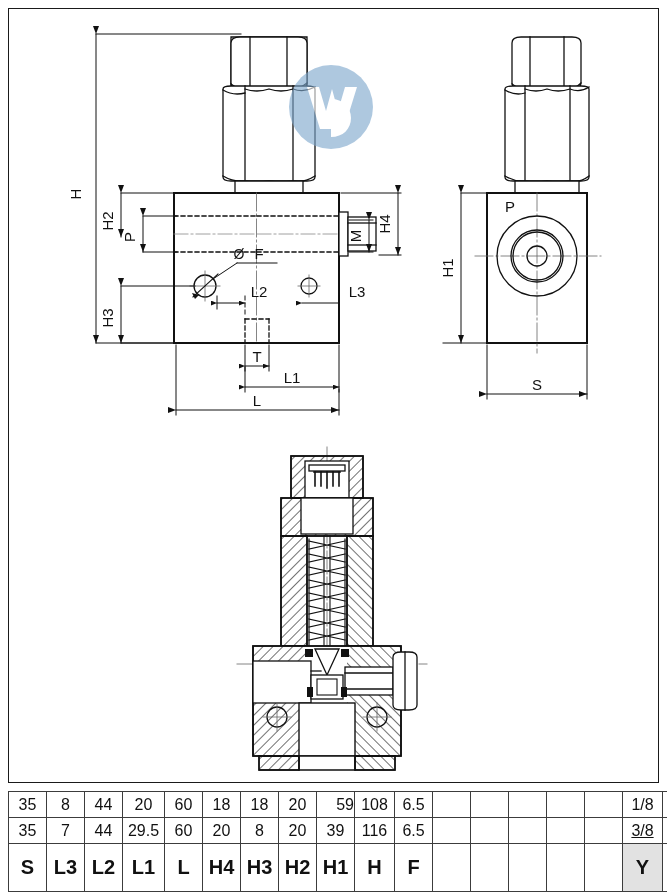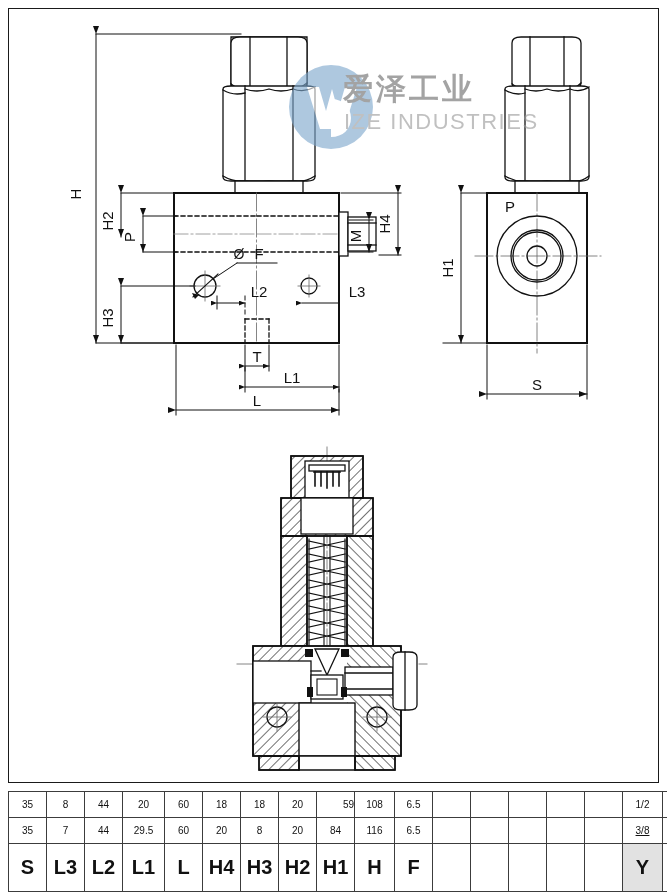--- a/index.html
+++ b/index.html
@@ -62,21 +62,21 @@
   #data-table td {
     border: 1.2px solid #3c3c3c;
     text-align: center;
     vertical-align: middle;
     font-family: "Liberation Sans", sans-serif;
     color: #111;
     padding: 0;
   }
   #data-table tr.value-row td {
     height: 26px;
-    font-size: 10px;
+    font-size: 16px;
   }
   #data-table tr.header-row td {
     height: 48px;
     font-size: 20px;
     font-weight: bold;
   }
   td.hl { background: #e2e2e2; }
 </style>
 </head>
 <body>
@@ -372,22 +372,20 @@
       </g>
     </svg>
 
     <div id="watermark">
       <svg id="wm-mark" width="88" height="92" viewBox="0 0 88 92">
         <circle cx="44" cy="46" r="42" fill="#7da7cd"></circle>
         <path d="M20,26 h12 l7,24 l6,-22 l6,22 l7,-24 h12 l-13,42 h-11 l-1,-4 l-1,4 h-11 z" fill="#ffffff"></path>
         <path d="M44,38 C56,38 64,46 64,57 C64,68 56,76 44,76 L44,64 C50,64 53,61 53,57
                  C53,53 50,50 44,50 z" fill="#ffffff"></path>
       </svg>
-      <div id="wm-cn">爱泽工业</div>
-      <div id="wm-en">IZE INDUSTRIES</div>
     </div>
   </div>
 
   <table id="data-table">
     <tbody id="table-body">
         <tr class="value-row">
           <td style="width: 38px;">35</td>
           <td style="width: 38px;">8</td>
           <td style="width: 38px;">44</td>
           <td style="width: 42px;">20</td>
@@ -396,33 +394,33 @@
           <td style="width: 38px;">18</td>
           <td style="width: 38px;">20</td>
           <td style="width: 38px; text-align: right;">59</td>
           <td style="width: 40px;">108</td>
           <td style="width: 38px;">6.5</td>
           <td style="width: 38px;"></td>
           <td style="width: 38px;"></td>
           <td style="width: 38px;"></td>
           <td style="width: 38px;"></td>
           <td style="width: 38px;"></td>
-          <td style="width: 40px;">1/2</td>
+          <td style="width: 40px;">1/8</td>
           <td style="width: 46px;">0.62</td>
         </tr>
         <tr class="value-row">
           <td style="width: 38px;">35</td>
           <td style="width: 38px;">7</td>
           <td style="width: 38px;">44</td>
           <td style="width: 42px;">29.5</td>
           <td style="width: 38px;">60</td>
           <td style="width: 38px;">20</td>
           <td style="width: 38px;">8</td>
           <td style="width: 38px;">20</td>
-          <td style="width: 38px;">84</td>
+          <td style="width: 38px;">39</td>
           <td style="width: 40px;">116</td>
           <td style="width: 38px;">6.5</td>
           <td style="width: 38px;"></td>
           <td style="width: 38px;"></td>
           <td style="width: 38px;"></td>
           <td style="width: 38px;"></td>
           <td style="width: 38px;"></td>
           <td style="width: 40px; text-decoration: underline;">3/8</td>
           <td style="width: 46px;">0.58</td>
         </tr>

